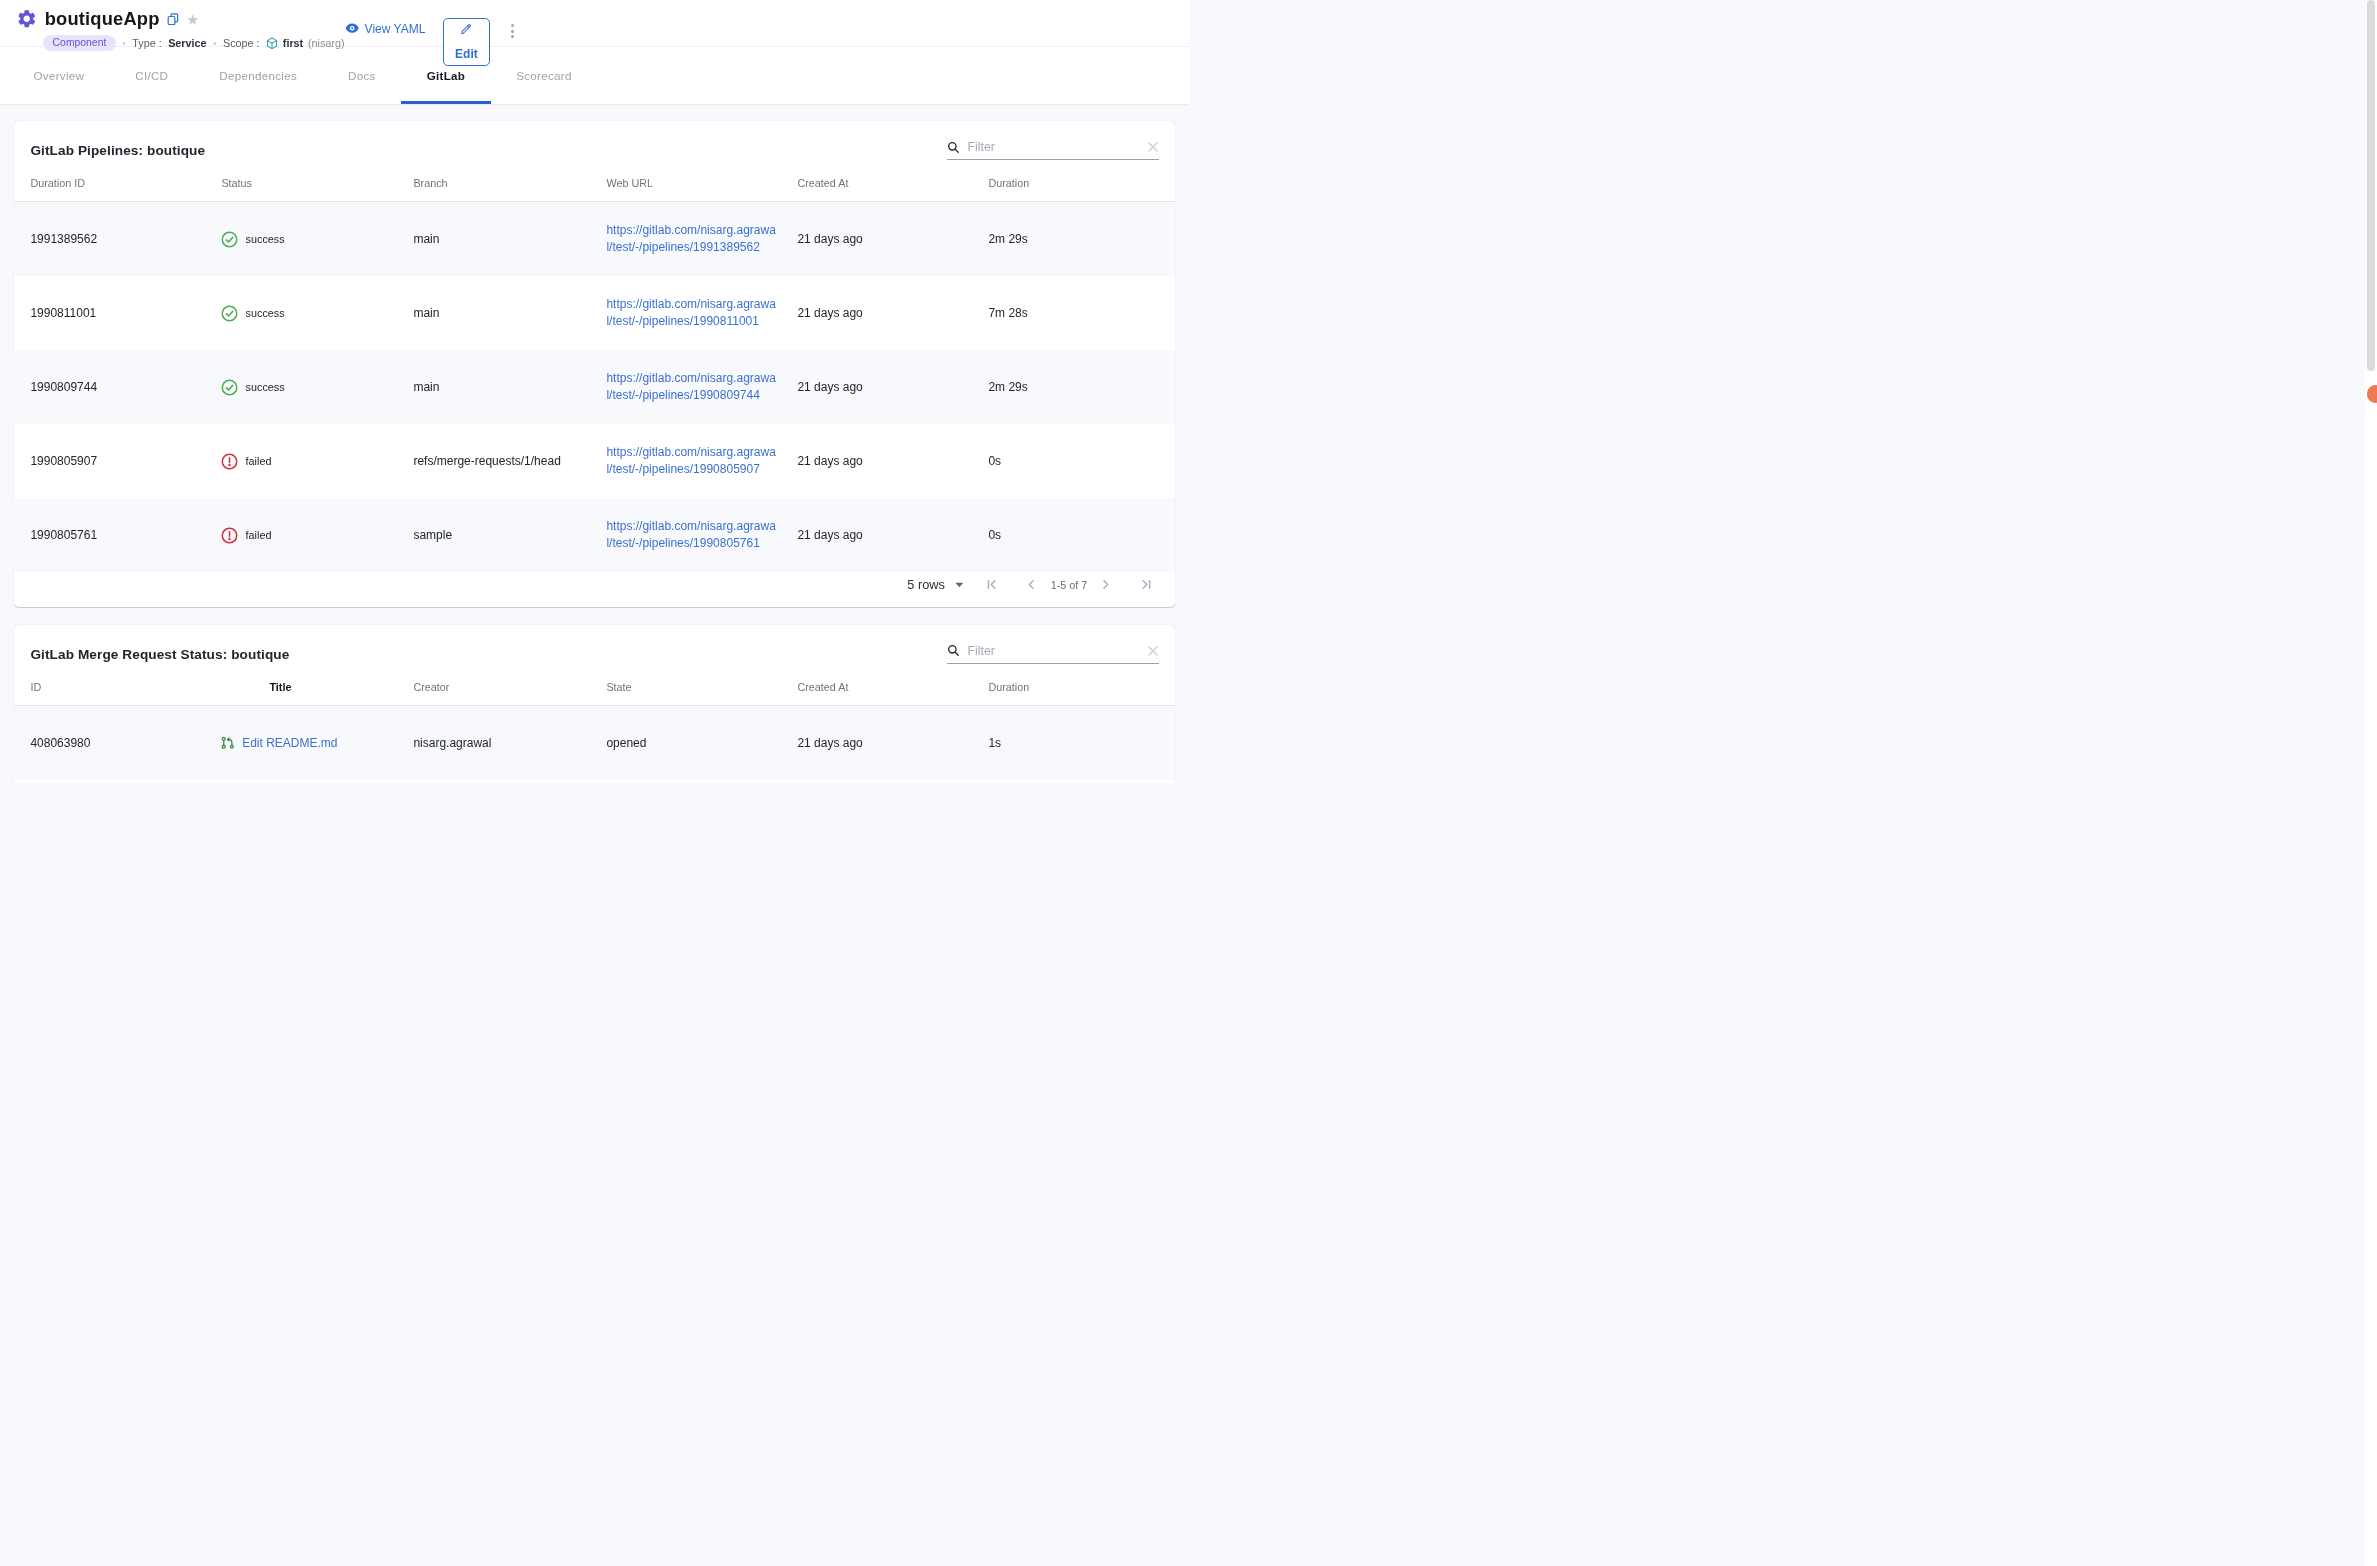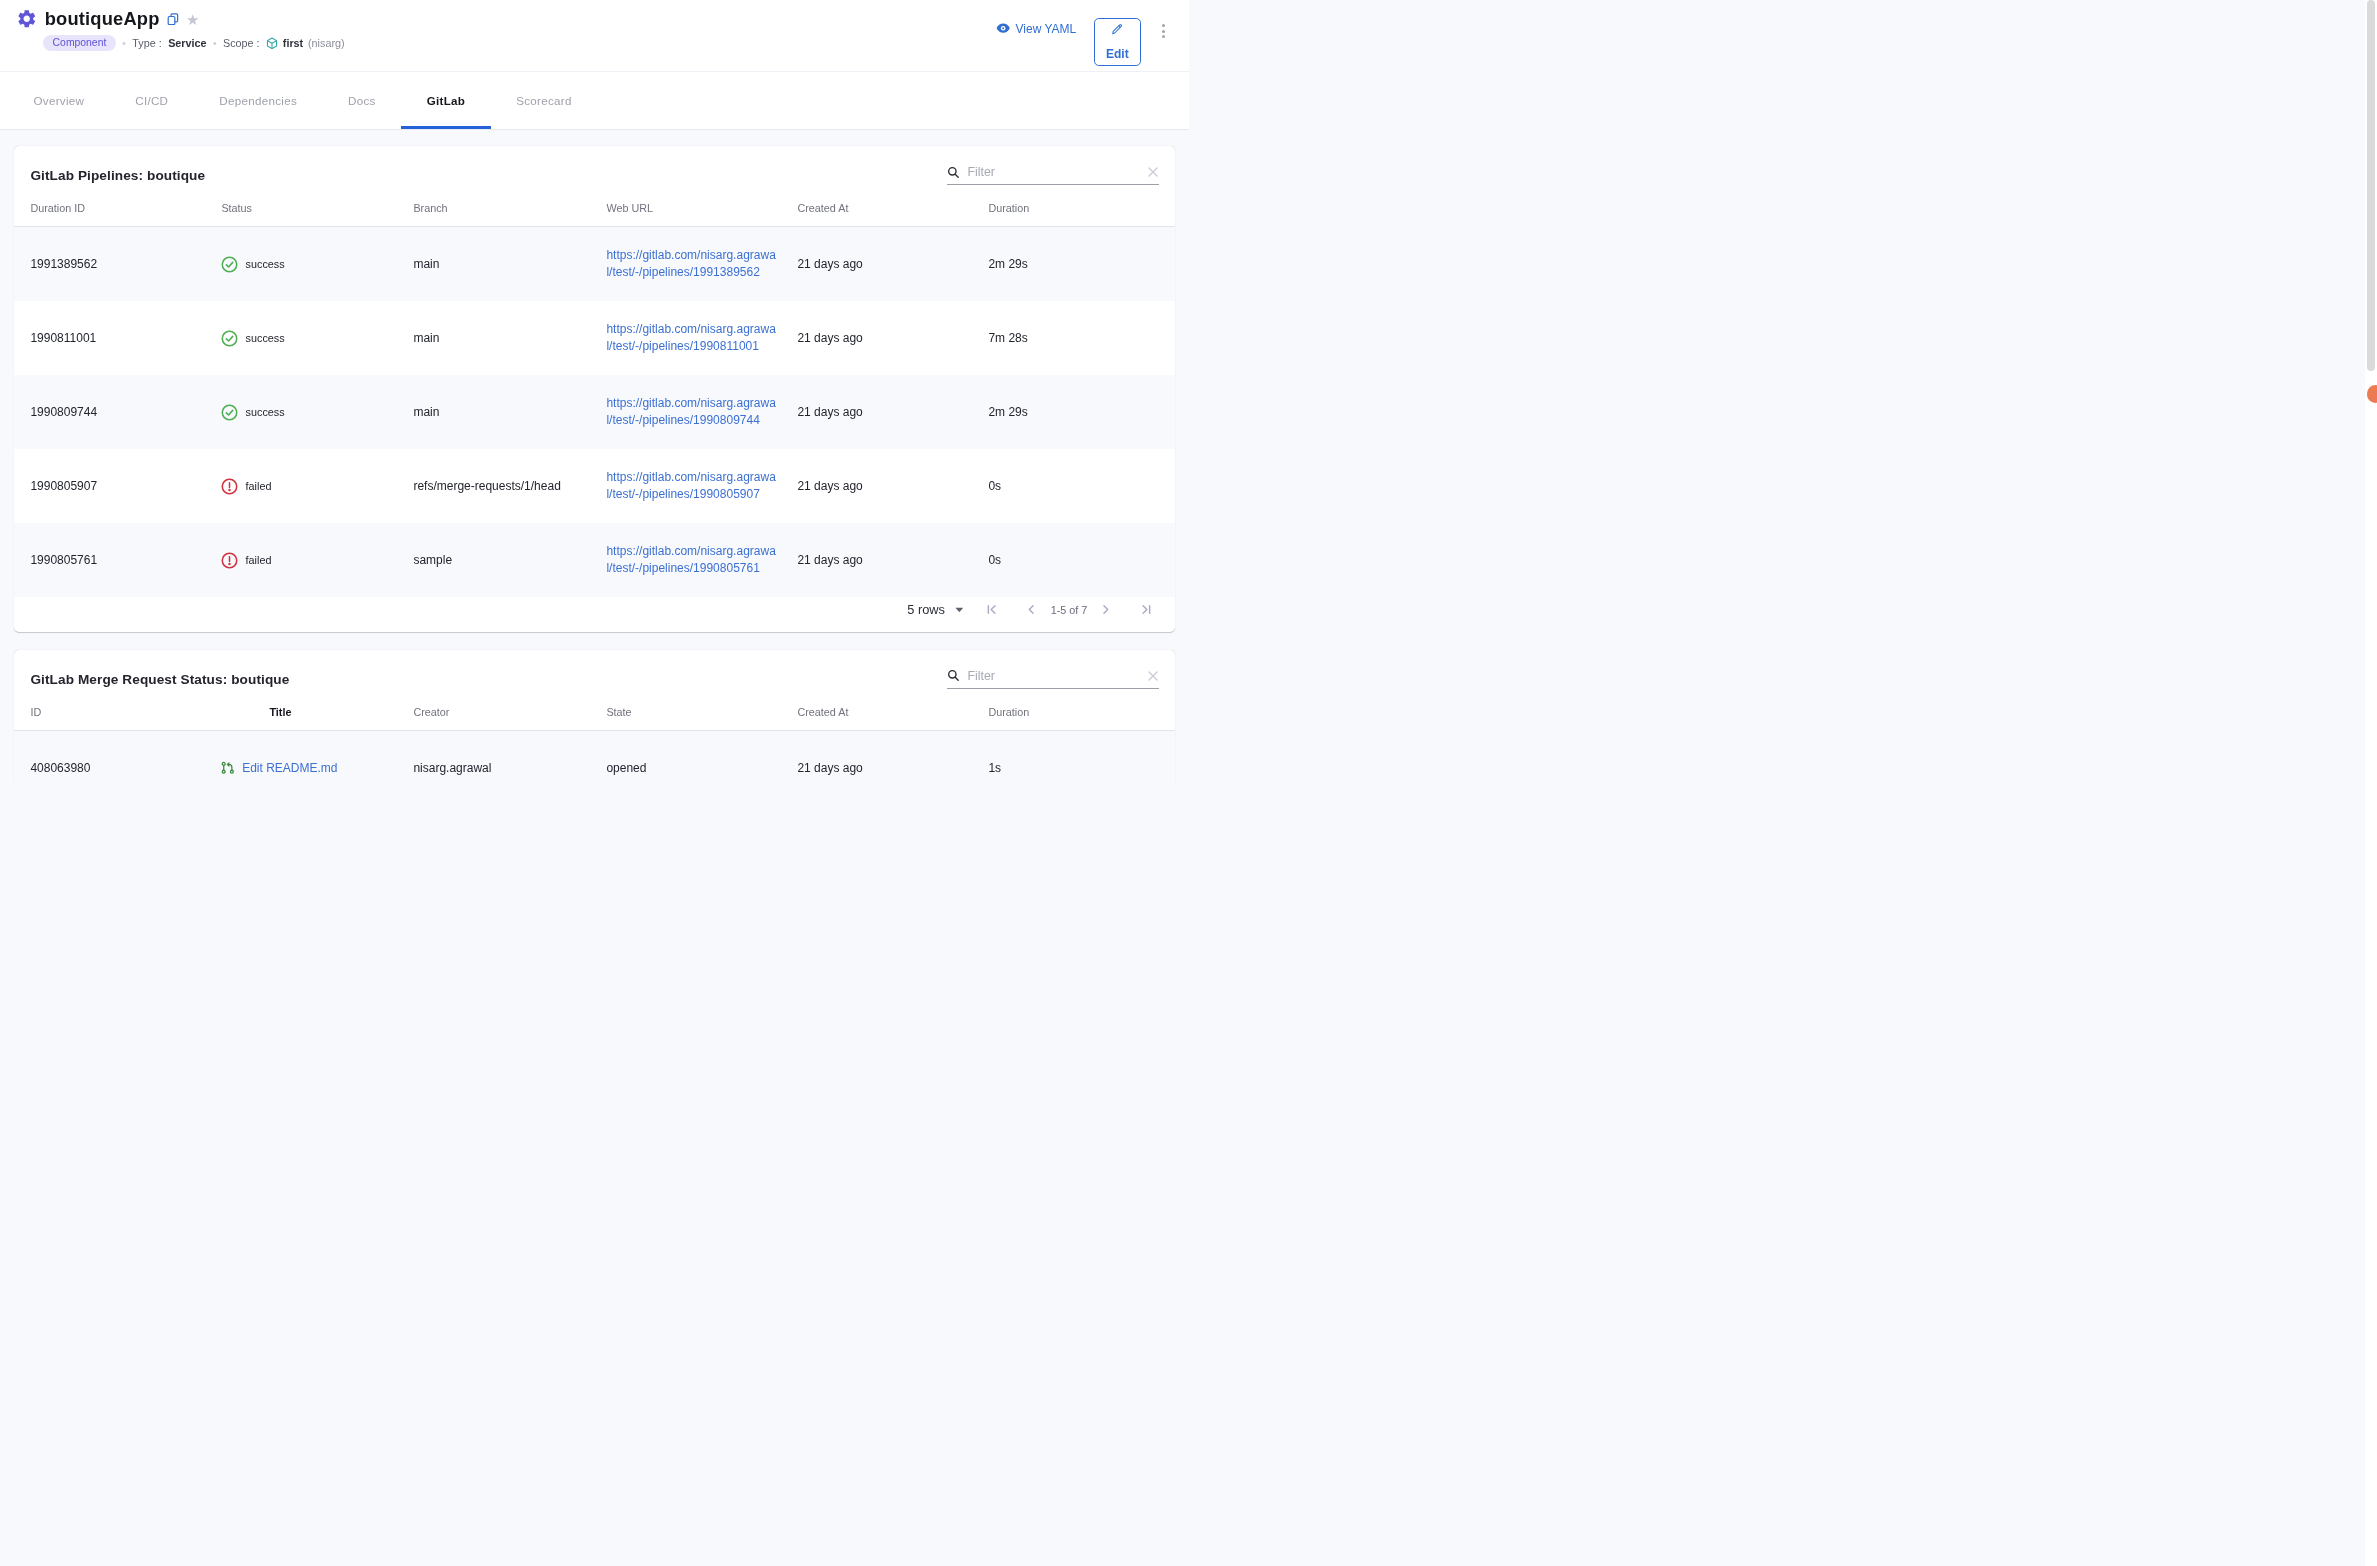--- a/index.html
+++ b/index.html
@@ -7,25 +7,25 @@
   body {
     font-family: "Liberation Sans", "DejaVu Sans", sans-serif;
     background: #f8f9fd;
     color: #23252e;
     position: relative;
   }
 
   
   .app-header {
     background: #fff;
-    height: 72px;
+    height: 47px;
     padding: 8px 21px 0 16px;
     border-bottom: 0.8px solid #eef0f5;
     display: flex;
-    justify-content: space-between;
+    justify-content: flex-start;
   }
   .title-row { display: flex; align-items: center; gap: 7.2px; }
   .entity-title { font-size: 18.3px; font-weight: 700; color: #16171d; letter-spacing: 0.2px; }
   .icon-btn { background: none; border: none; cursor: pointer; display: inline-flex; align-items: center; }
   .star { font-size: 15px; color: #c5c8d2; line-height: 1; }
   .meta-row { display: flex; align-items: center; gap: 6.4px; margin: 4.8px 0 0 27px; font-size: 10.8px; color: #5a5d68; }
   .chip {
     background: #e7e4fb; color: #5f54d6; font-size: 10.4px;
     padding: 2.4px 9.6px 3.2px; border-radius: 9.6px;
   }

